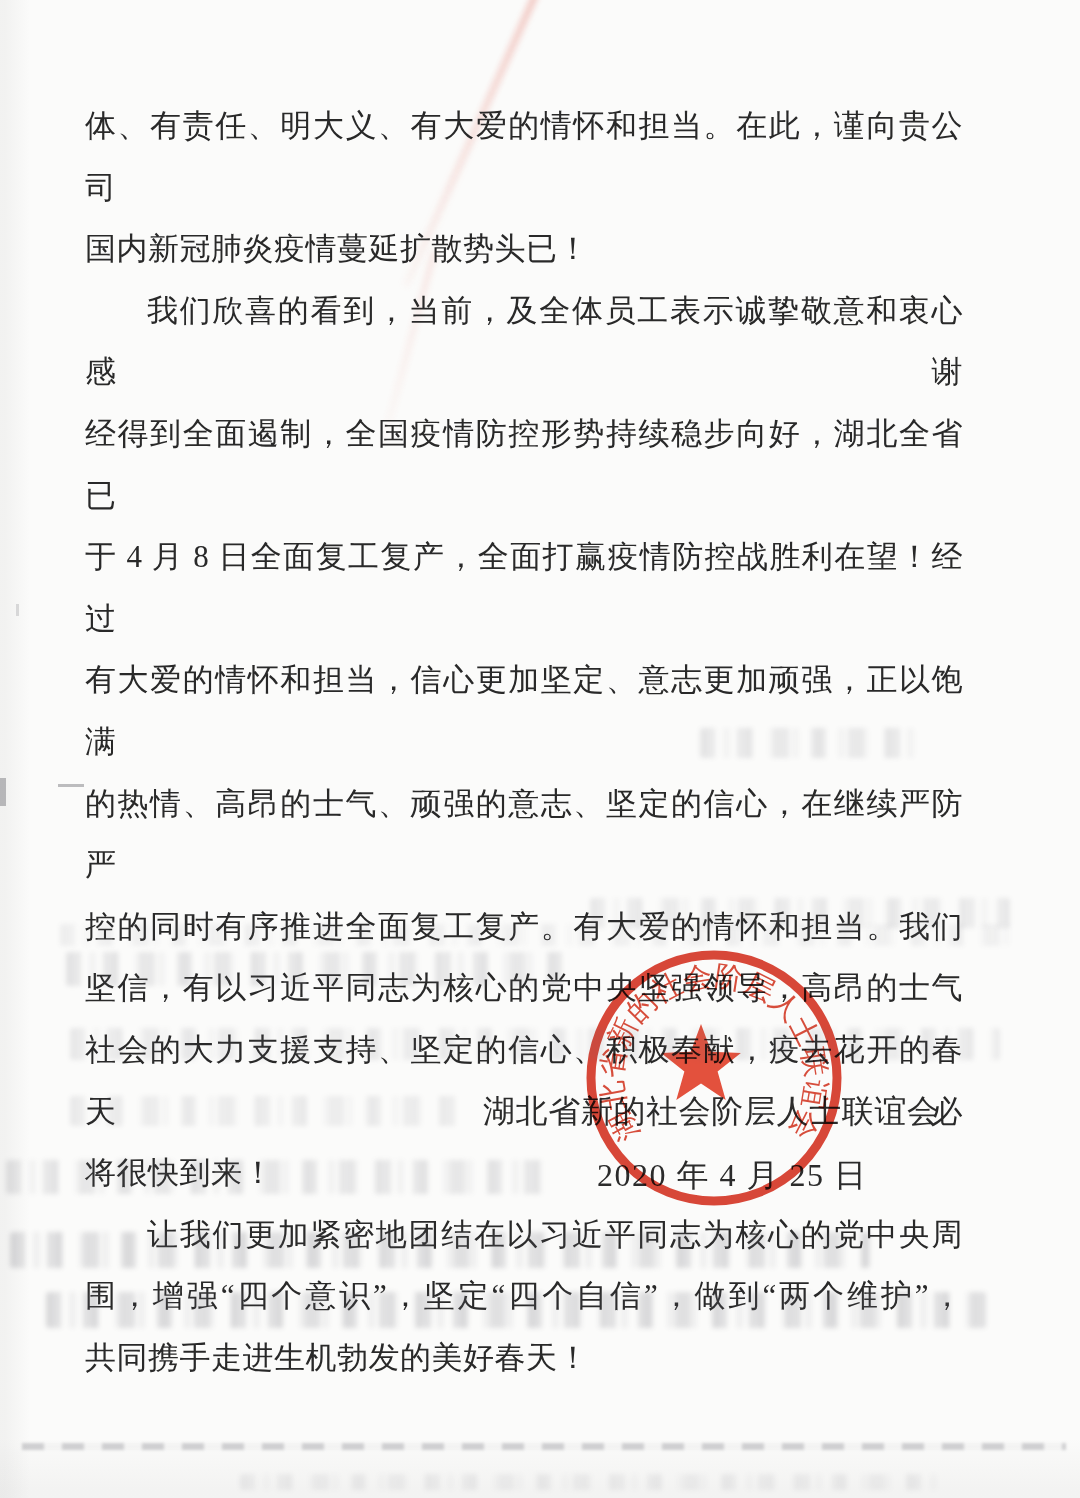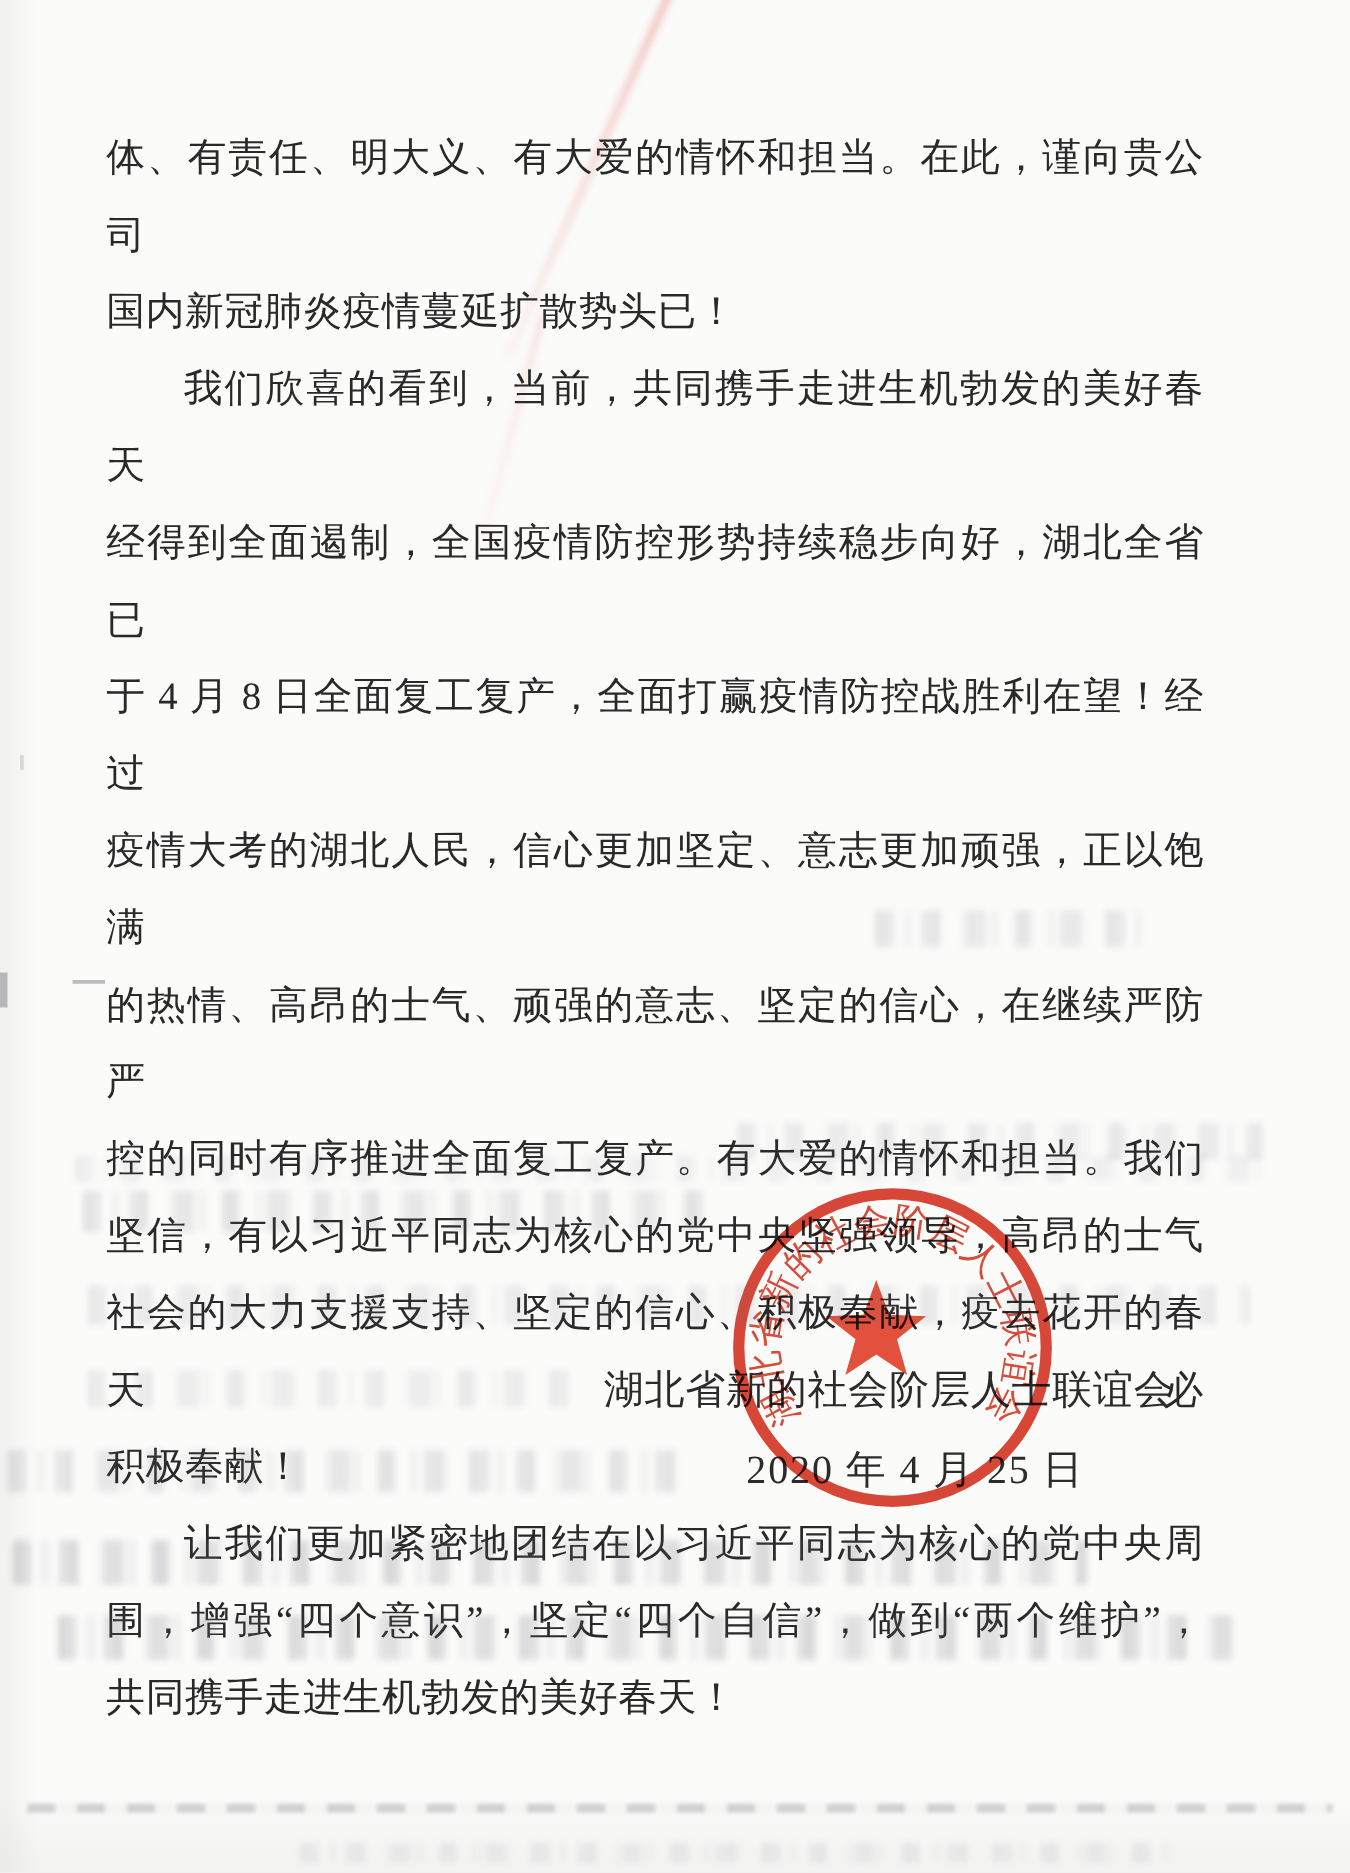--- a/index.html
+++ b/index.html
@@ -65,29 +65,29 @@
 <body>
 
 <div class="page">
 
   <div class="crease" style="left:470px;top:-30px;width:6px;height:330px;transform:rotate(24deg);"></div>
   <div class="crease" style="left:406px;top:248px;width:5px;height:200px;transform:rotate(15deg);opacity:.45;"></div>
 
   <div class="body-text">
     <div class="line">体、有责任、明大义、有大爱的情怀和担当。在此，谨向贵公司</div>
     <div class="line end">国内新冠肺炎疫情蔓延扩散势头已！</div>
-    <div class="line indent">我们欣喜的看到，当前，共同携手走进生机勃发的美好春天</div>
+    <div class="line indent">我们欣喜的看到，当前，及全体员工表示诚挚敬意和衷心感谢</div>
     <div class="line">经得到全面遏制，全国疫情防控形势持续稳步向好，湖北全省已</div>
     <div class="line">于 4 月 8 日全面复工复产，全面打赢疫情防控战胜利在望！经过</div>
-    <div class="line">疫情大考的湖北人民，信心更加坚定、意志更加顽强，正以饱满</div>
+    <div class="line">有大爱的情怀和担当，信心更加坚定、意志更加顽强，正以饱满</div>
     <div class="line">的热情、高昂的士气、顽强的意志、坚定的信心，在继续严防严</div>
     <div class="line">控的同时有序推进全面复工复产。有大爱的情怀和担当。我们</div>
     <div class="line">坚信，有以习近平同志为核心的党中央坚强领导，高昂的士气</div>
     <div class="line">社会的大力支援支持、坚定的信心、积极奉献，疫去花开的春天必</div>
-    <div class="line end">积极奉献！</div>
+    <div class="line end">将很快到来！</div>
     <div class="line indent">让我们更加紧密地团结在以习近平同志为核心的党中央周</div>
     <div class="line">围，增强“四个意识”，坚定“四个自信”，做到“两个维护”，</div>
     <div class="line end">共同携手走进生机勃发的美好春天！</div>
   </div>
 
   <div class="signature">湖北省新的社会阶层人士联谊会</div>
   <div class="date">2020 年 4 月 25 日</div>
 
   <svg class="seal" viewBox="0 0 280 280" aria-hidden="true">
     <circle cx="140" cy="140" r="123" fill="none" stroke="#d93a2a" stroke-width="9"></circle>

